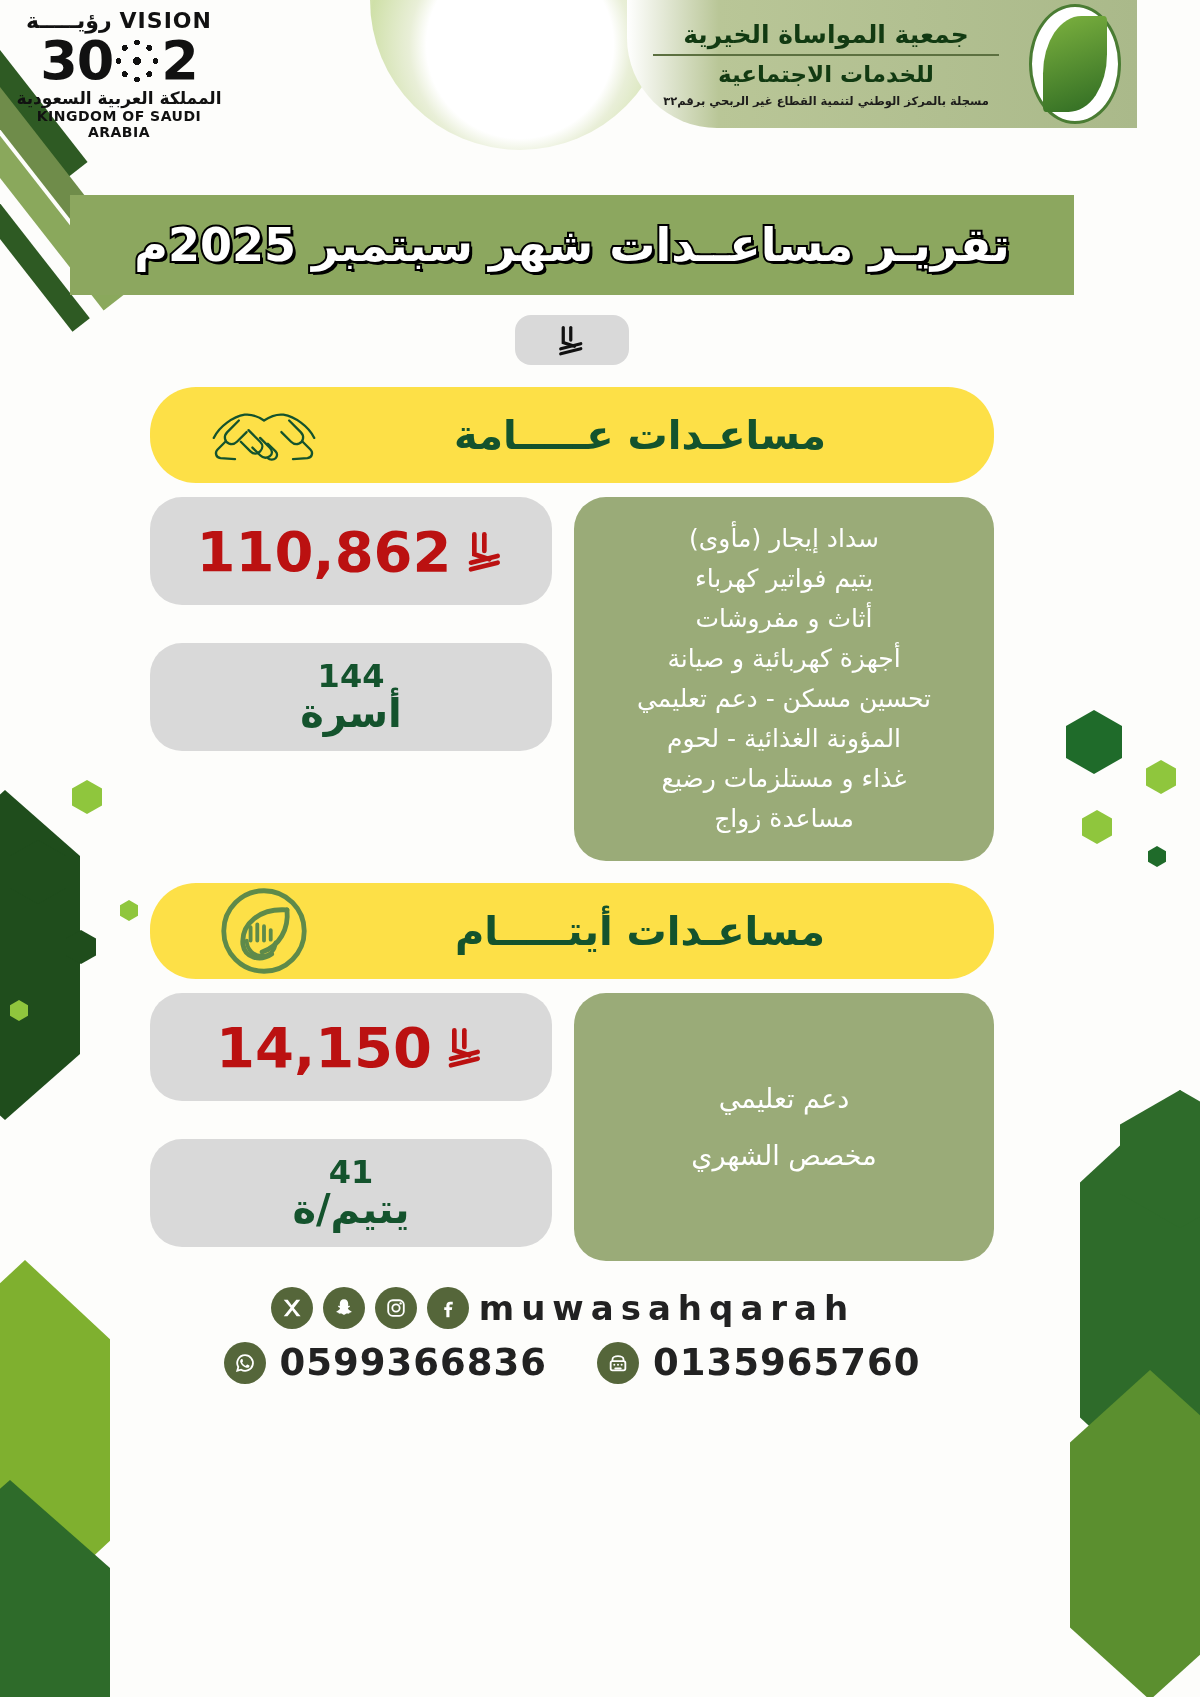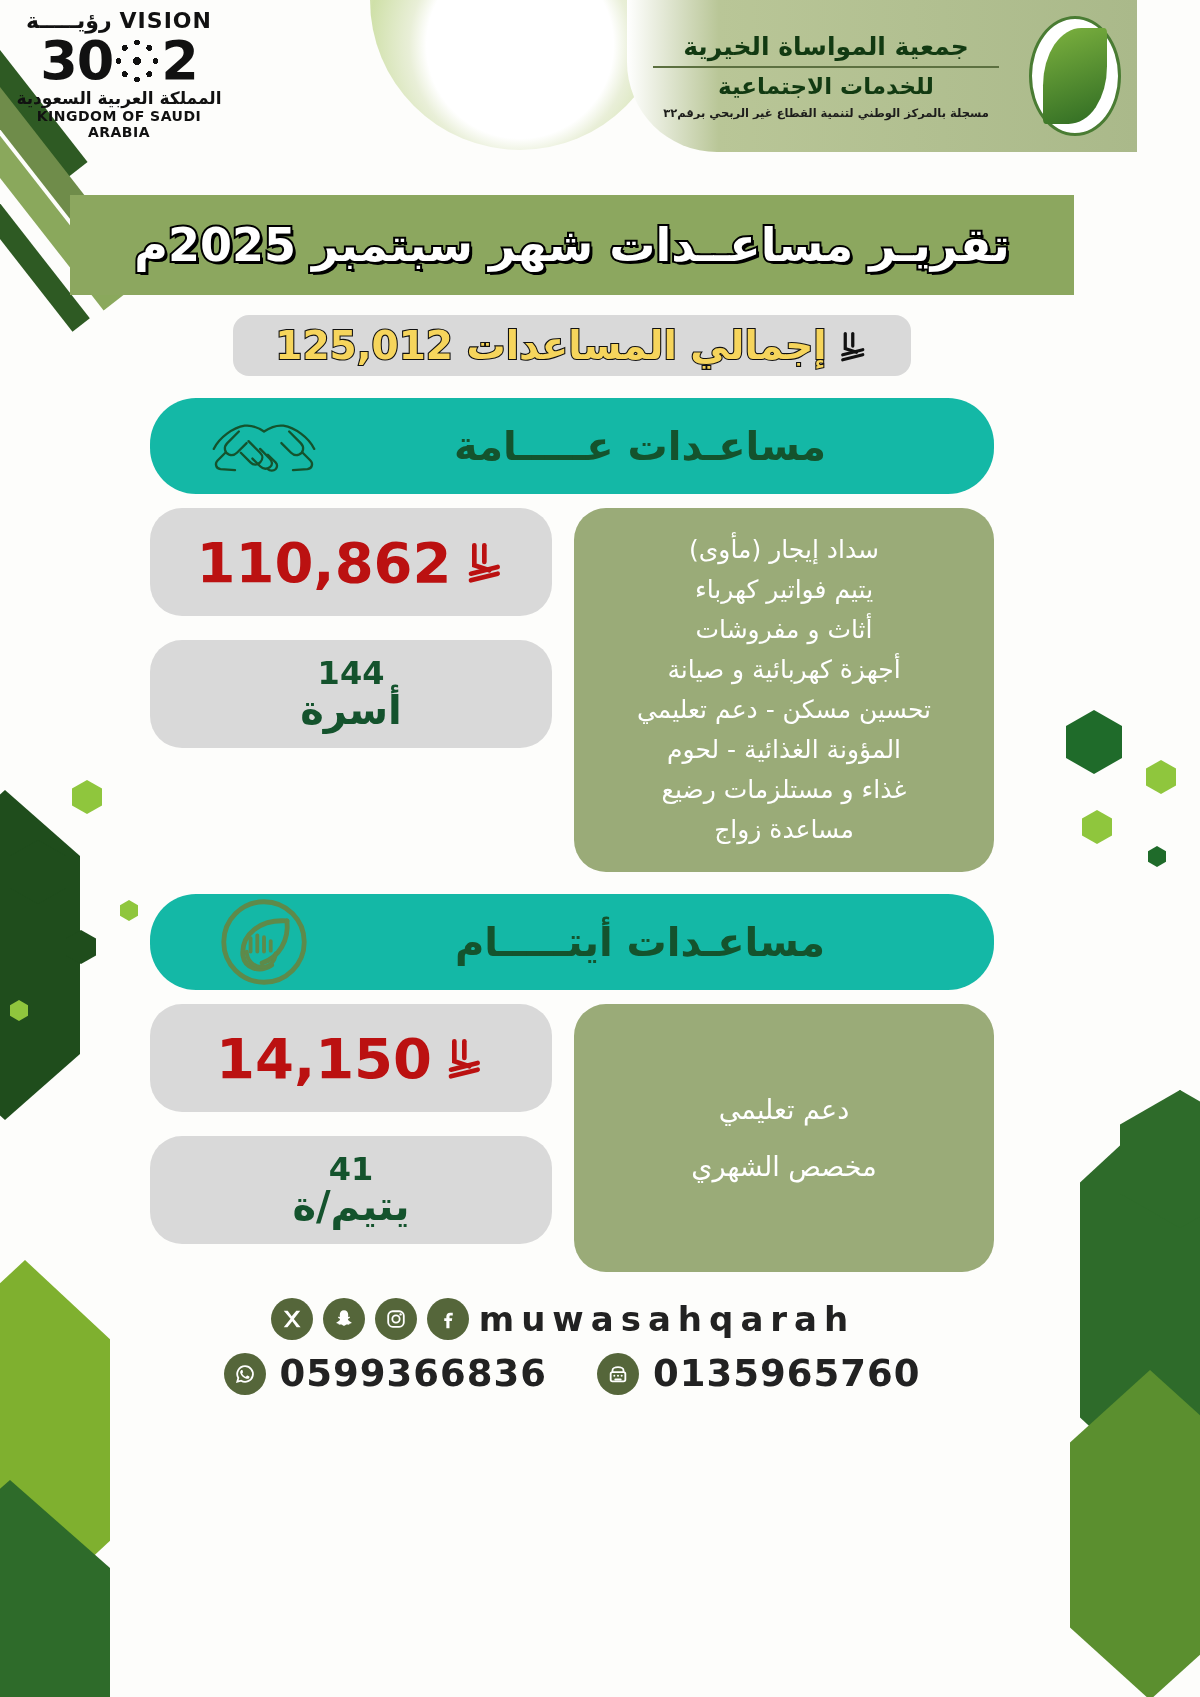--- a/index.html
+++ b/index.html
@@ -62,21 +62,21 @@
         radial-gradient(circle 3px at 50% 92%,#111 98%,transparent 100%),
         radial-gradient(circle 3px at 22% 80%,#111 98%,transparent 100%),
         radial-gradient(circle 3px at 8% 50%,#111 98%,transparent 100%),
         radial-gradient(circle 3px at 22% 20%,#111 98%,transparent 100%),
         radial-gradient(circle 4px at 50% 50%,#111 98%,transparent 100%);
       vertical-align:middle; }
   .vision .v-ar { font-size:17px; font-weight:700; margin-top:2px; }
   .vision .v-en { font-size:14px; font-weight:700; letter-spacing:.5px; }
 
   .org {
-    position:absolute; right:-55px; top:0; width:510px; height:152px;
+    position:absolute; right:-55px; top:0; width:510px; height:128px;
     background:linear-gradient(90deg,#ffffff 0%, #b9c697 18%, #aab98a 100%);
     border-radius:0 0 0 90px;
     display:flex; align-items:center; justify-content:flex-start; padding:10px 16px 11px 0;
   }
   .org-text { text-align:center; flex:1; color:#1d1d1b; }
   .org-l1 { font-size:25px; font-weight:800; letter-spacing:1px; color:#123a12; }
   .org-sep { height:2px; background:#5c7040; margin:5px 26px; }
   .org-l2 { font-size:23px; font-weight:800; letter-spacing:1px; color:#123a12; }
   .org-l3 { font-size:11.5px; font-weight:700; margin-top:7px; color:#1d1d1b; }
   .org-badge { width:92px; height:120px; margin-left:4px; position:relative; flex:none; }
@@ -107,35 +107,35 @@
   }
   .total-pill .t-text {
     font-size:39px; font-weight:800; color:#f6d55c;
     -webkit-text-stroke:2.2px #111; paint-order:stroke fill;
   }
   .riyal { display:inline-block; font-weight:800; line-height:1; }
   .riyal svg { display:block; }
 
   
   .sec-head {
-    margin:22px 88px 0 88px; background:#14b8a6; border-radius:46px; height:96px;
+    margin:22px 88px 0 88px; background:#fde047; border-radius:46px; height:96px;
     display:flex; align-items:center; justify-content:flex-end; padding:0 38px 0 54px;
   }
   .sec-head h2 { font-size:40px; font-weight:800; color:#14532d; letter-spacing:1px; flex:1; text-align:center; }
   .sec-icon { width:120px; height:74px; flex:none; display:flex; align-items:center; justify-content:center; }
 
   
   .row { display:flex; gap:22px; margin:14px 88px 0 88px; align-items:flex-start; }
   .list-card {
     background:#9aab78; border-radius:32px; padding:22px 26px;
     color:#ffffff; flex:none; width:420px;
     text-align:center; font-size:25px; line-height:1.60; font-weight:400;
   }
   .list-card.short { min-height:268px; display:flex; flex-direction:column; justify-content:center; gap:14px; font-size:27px;}
-  .stats { display:flex; flex-direction:column; gap:24px; flex:1; }
+  .stats { display:flex; flex-direction:column; gap:38px; flex:1; }
   .stat-pill {
     background:#d9d9d9; border-radius:32px; min-height:108px;
     display:flex; align-items:center; justify-content:center; gap:14px; padding:10px 20px;
   }
   .stat-amount { font-size:56px; font-weight:800; color:#bb1111; letter-spacing:0px; }
   .stat-count  { text-align:center; color:#14532d; font-weight:800; line-height:1.02; }
   .stat-count .n { font-size:32px; display:block; }
   .stat-count .u { font-size:40px; display:block; }
 
   
@@ -218,21 +218,20 @@
       <span class="riyal">
         <svg width="30" height="34" viewBox="0 0 24 26" aria-hidden="true">
           <g fill="none" stroke="#111" stroke-width="2.6" stroke-linecap="round">
             <path d="M5 3 L5 15 L14 18"></path>
             <path d="M11 3 L11 13"></path>
             <path d="M3 20 L19 16"></path>
             <path d="M3 24 L19 20"></path>
           </g>
         </svg>
       </span>
-      <span class="t-text">إجمالي المساعدات 125,012</span>
     </div>
   </div>
 
   <div class="sec-head">
     <h2>مساعـدات عـــــامة</h2>
     <span class="sec-icon">
       <svg width="116" height="72" viewBox="0 0 120 74" aria-hidden="true">
         <g fill="none" stroke="#14532d" stroke-width="2.4" stroke-linejoin="round" stroke-linecap="round">
           <path d="M8 40 C14 28 28 18 40 16 C48 15 54 18 60 22 C66 18 72 15 80 16 C92 18 106 28 112 40"></path>
           <path d="M34 22 L22 34 C18 38 19 44 24 46 C27 47 30 46 32 44 L42 34"></path>

